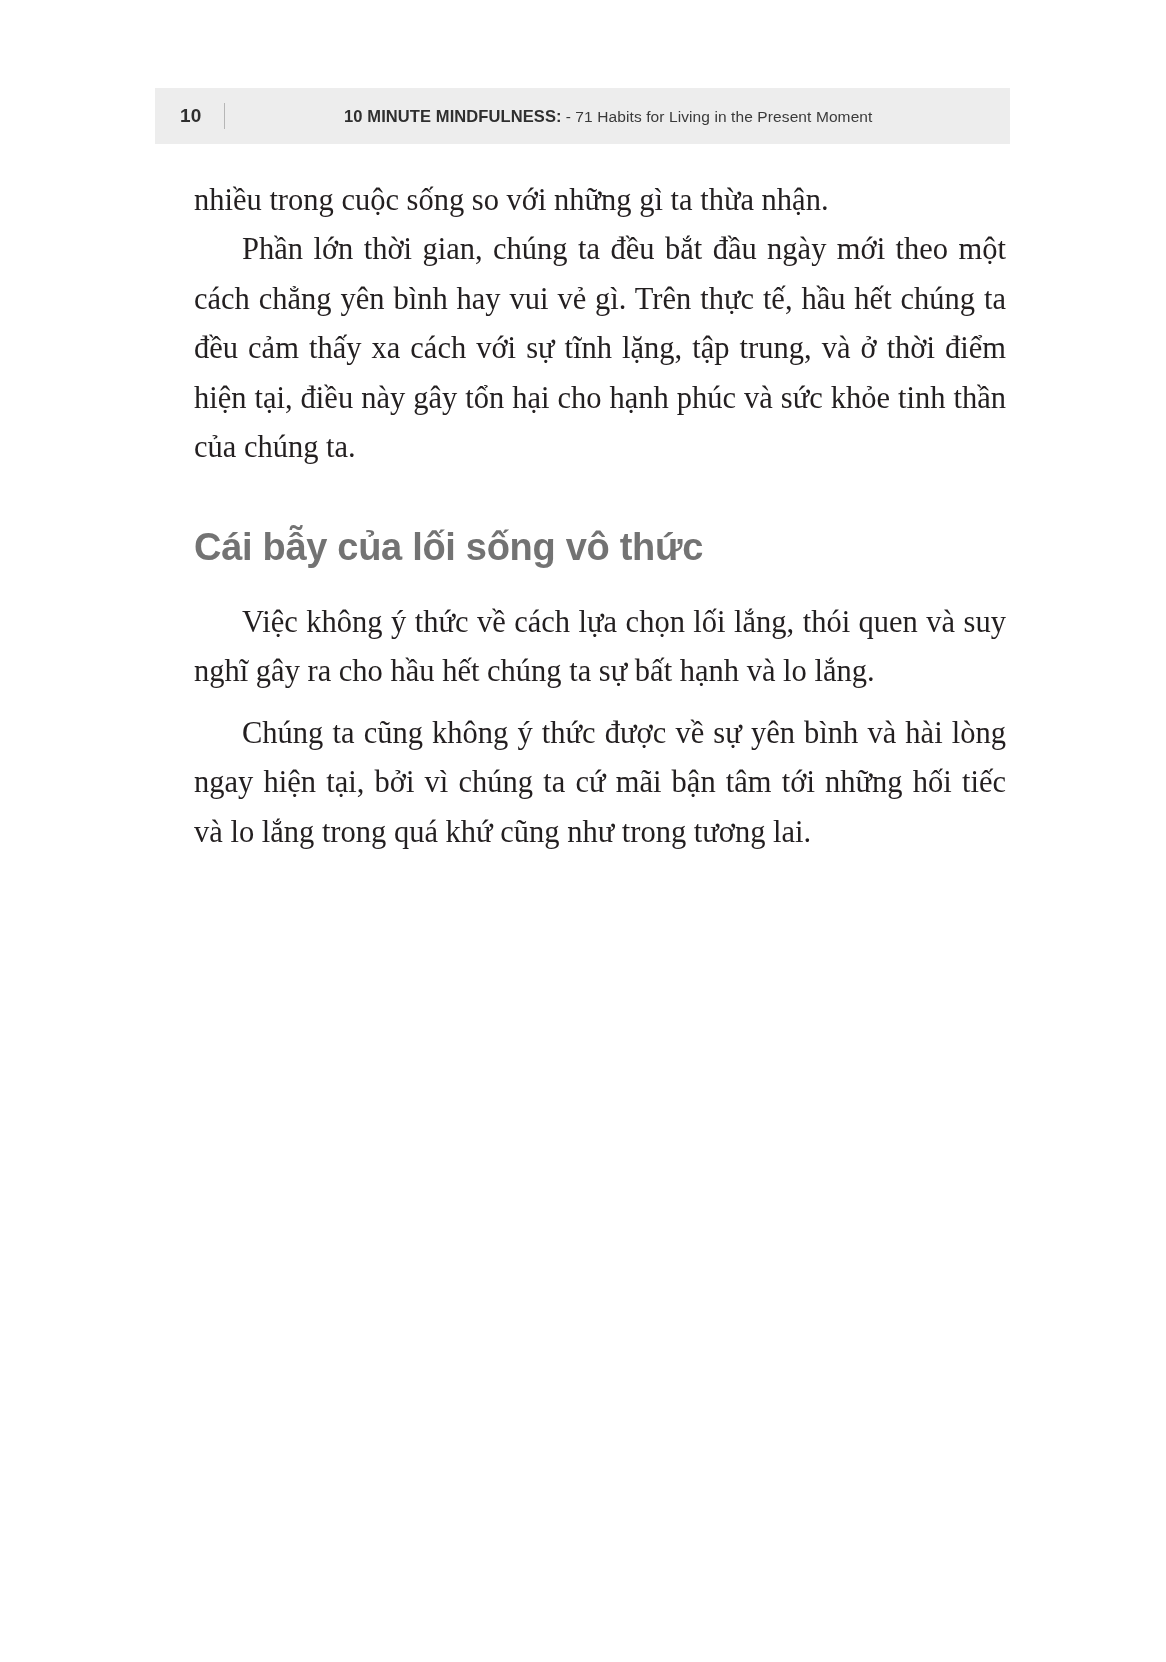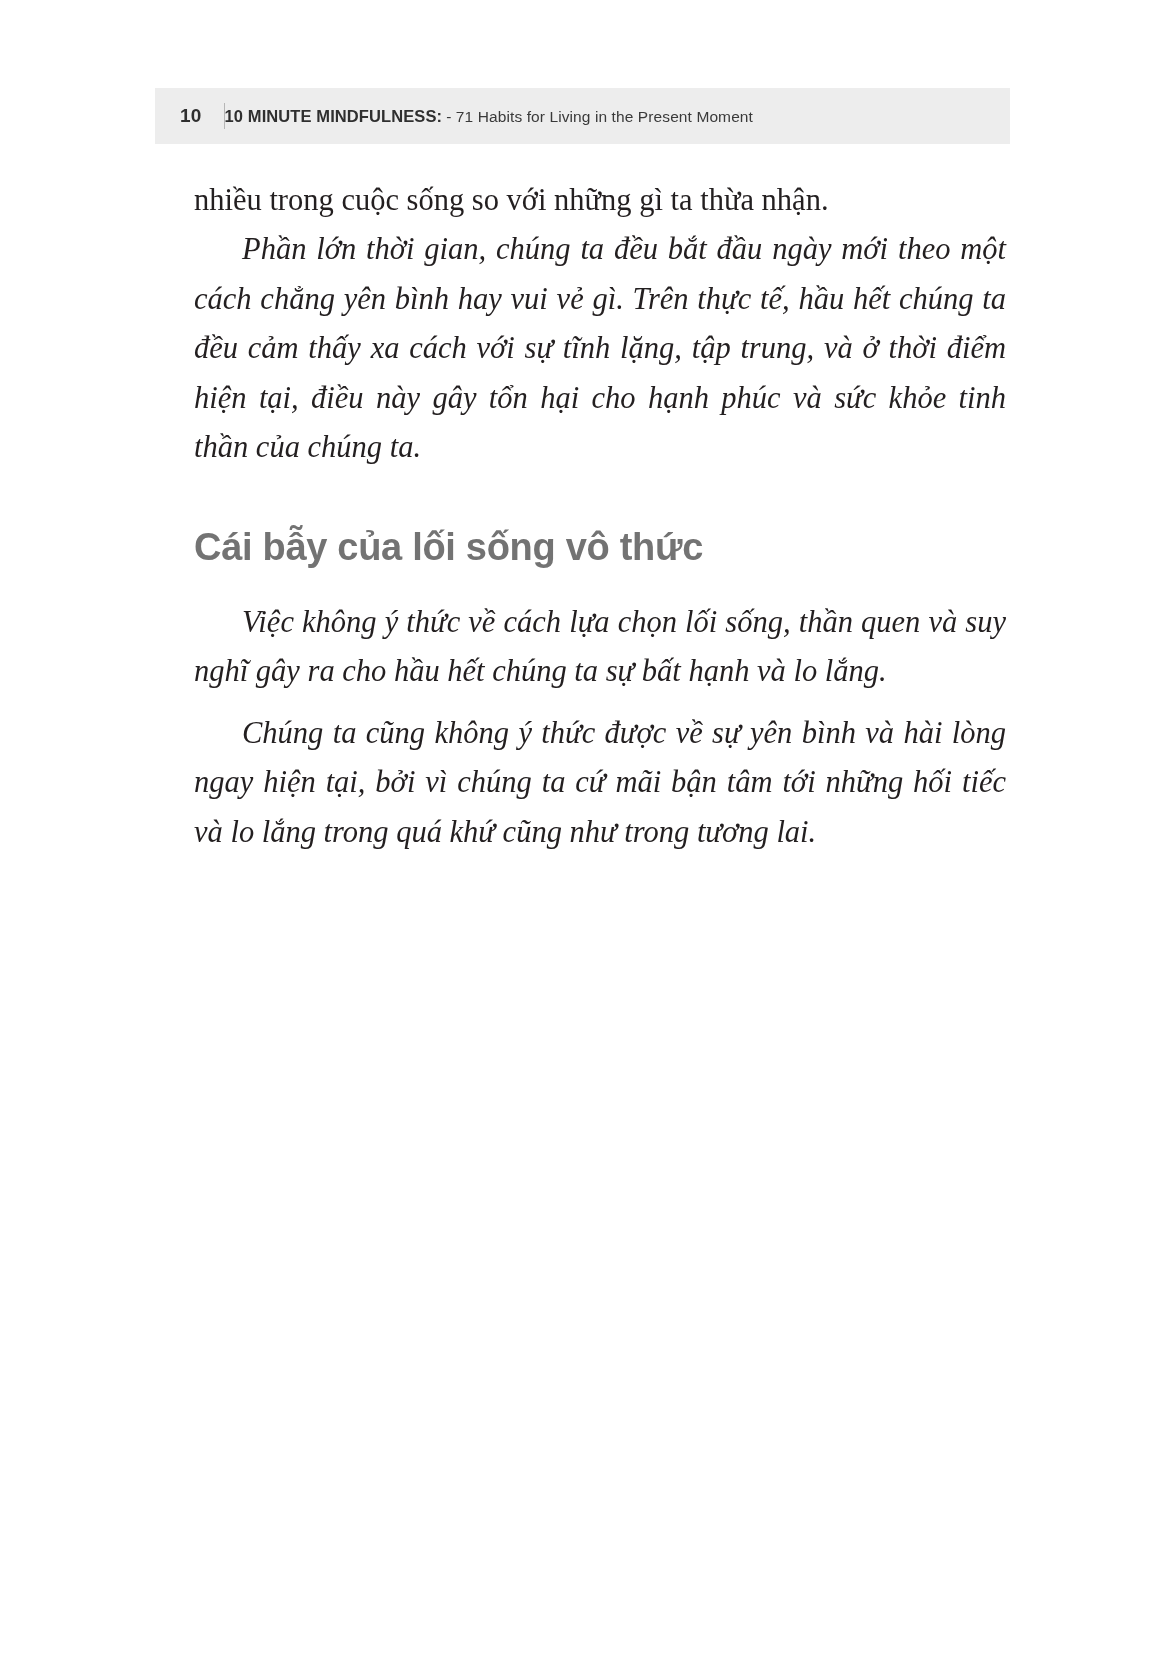--- a/index.html
+++ b/index.html
@@ -38,21 +38,21 @@
     letter-spacing: 0.2px;
   }
   .header-divider {
     width: 1px;
     height: 26px;
     background: #b6b6b6;
     margin-left: 22px;
   }
   .header-title-wrap {
     flex: 1;
-    text-align: left;
+    text-align: center;
     white-space: nowrap;
     padding-right: 18px;
   }
   .header-book-title {
     font-family: "Liberation Sans", sans-serif;
     font-weight: bold;
     font-size: 16.5px;
     color: #2f2f2f;
     letter-spacing: 0.1px;
   }
@@ -74,21 +74,20 @@
     margin: 0;
     font-size: 30.5px;
     line-height: 1.62;
     text-align: justify;
     text-justify: inter-word;
     -webkit-hyphens: none;
     hyphens: none;
   }
   p.para.indent {
     text-indent: 48px;
-    font-style: italic;
   }
   p.para + p.para {
     margin-top: 0;
   }
   h2.section-heading {
     font-family: "Liberation Sans", sans-serif;
     font-weight: bold;
     font-size: 38px;
     color: #737373;
     margin: 52px 0 20px 0;
@@ -115,21 +114,21 @@
 
     <p class="para">nhiều trong cuộc sống so với những gì ta thừa nhận.</p>
 
     <p class="para indent">Phần lớn thời gian, chúng ta đều bắt đầu ngày mới theo một cách chẳng yên bình hay vui vẻ gì. Trên thực tế, hầu hết chúng ta đều cảm thấy xa cách với sự tĩnh lặng, tập trung, và ở thời điểm hiện tại, điều này gây tổn hại cho hạnh phúc và sức khỏe tinh thần của chúng ta.</p>
 
     <h2 class="section-heading">Cái bẫy của lối sống vô thức</h2>
 
 
     <div class="spacer-sm"></div>
 
-    <p class="para indent">Việc không ý thức về cách lựa chọn lối sống, thần quen và suy nghĩ gây ra cho hầu hết chúng ta sự bất hạnh và lo lắng.</p>
+    <p class="para indent">Việc không ý thức về cách lựa chọn lối lắng, thói quen và suy nghĩ gây ra cho hầu hết chúng ta sự bất hạnh và lo lắng.</p>
 
     <div class="spacer-sm"></div>
 
 
     <div class="spacer-sm"></div>
 
     <p class="para indent">Chúng ta cũng không ý thức được về sự yên bình và hài lòng ngay hiện tại, bởi vì chúng ta cứ mãi bận tâm tới những hối tiếc và lo lắng trong quá khứ cũng như trong tương lai.</p>
 
     <div class="spacer-sm"></div>
 

